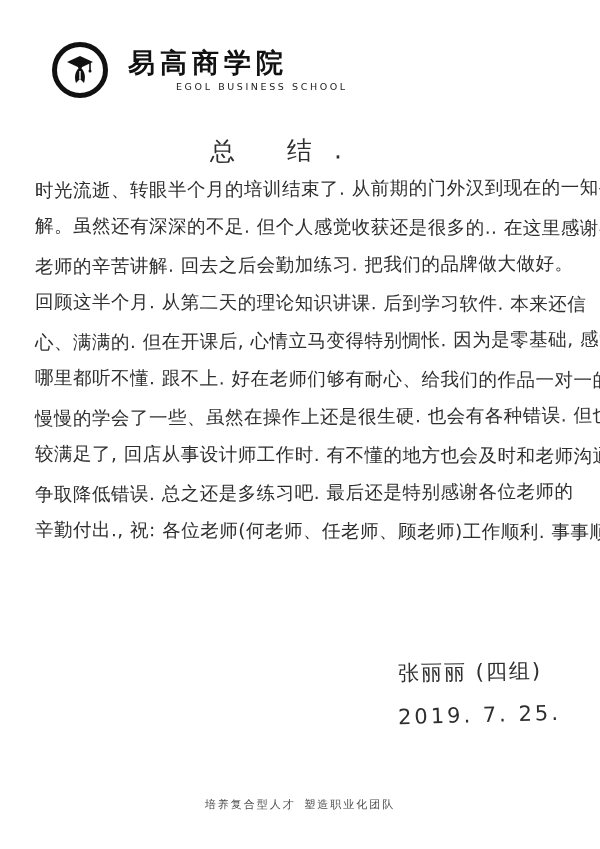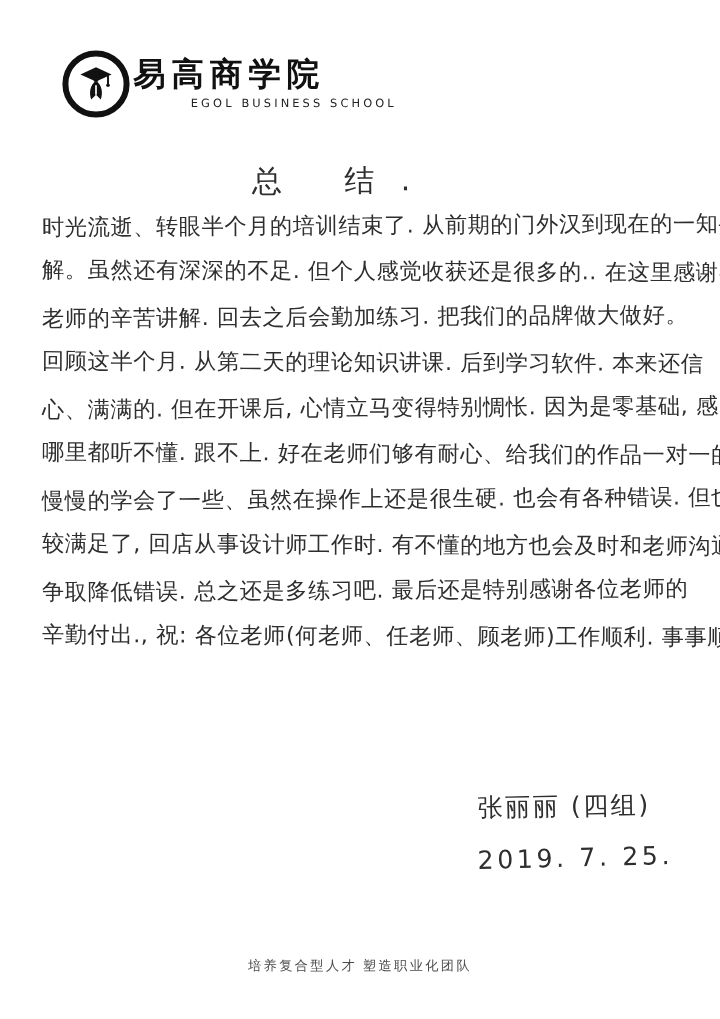--- a/index.html
+++ b/index.html
@@ -16,21 +16,21 @@
     overflow: hidden;
   }
 
   
   .logo {
     position: absolute;
     left: 52px;
     top: 42px;
     display: flex;
     align-items: center;
-    gap: 3px;
+    gap: 20px;
   }
   .emblem {
     width: 56px;
     height: 56px;
     border-radius: 50%;
     border: 5px solid #111111;
     box-sizing: border-box;
     display: flex;
     align-items: center;
     justify-content: center;
@@ -104,21 +104,21 @@
   
   .footer {
     position: absolute;
     left: 0;
     top: 797px;
     width: 100%;
     text-align: center;
     font-size: 11px;
     color: #4c4c4c;
     letter-spacing: 2px;
-    font-family: Liberation Serif, serif;
+    font-family: Liberation Mono, monospace;
   }
 </style>
 </head>
 <body>
 
 <div class="page">
 
   <div class="logo">
     <div class="emblem">
       <svg width="34" height="34" viewBox="0 0 34 34">

